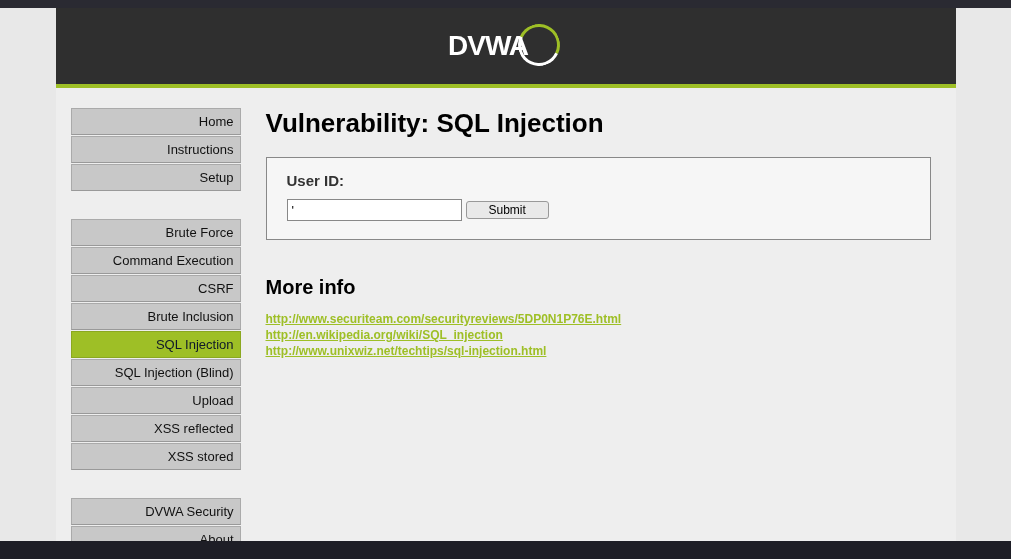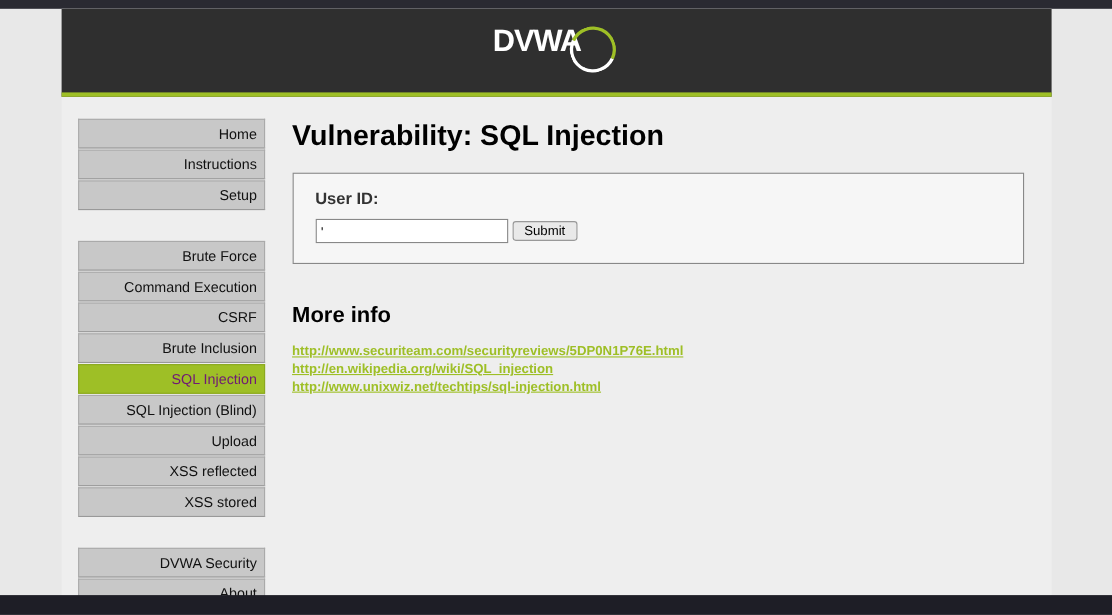--- a/index.html
+++ b/index.html
@@ -22,20 +22,21 @@
 .header {
   background: #2f2f2f;
   height: 80px;
   display: flex;
   align-items: center;
   justify-content: center;
   border-bottom: 4px solid #9ebf26;
 }
 .logo-wrap {
   display: flex;
+  align-items: center;
   gap: 16px;
 }
 .logo-text {
   color: #fff;
   font-weight: bold;
   font-size: 28px;
   letter-spacing: -1px;
   font-family: Arial, sans-serif;
 }
 .logo-swirl {
@@ -85,21 +86,21 @@
   padding: 5px 6px;
   font-weight: normal;
   font-size: 13px;
   color: #111;
   margin-bottom: 1px;
   cursor: pointer;
   text-align: right;
 }
 .nav-item.active {
   background: #9ebf26;
-  color: #701a75;
+  color: #0f172a;
   border-color: #8ba820;
 }
 .main {
   flex: 1;
   padding-right: 25px;
 }
 h1.page-title {
   font-size: 26px;
   font-weight: bold;
   color: #000;
@@ -125,21 +126,21 @@
 .text-input {
   width: 175px;
   height: 22px;
   padding: 1px 4px;
   font-size: 13px;
   border: 1px solid #888;
   background: #fff;
   font-family: Arial, sans-serif;
 }
 .submit-btn {
-  padding: 1px 10px;
+  padding: 1px 22px;
   font-size: 12px;
   background: #e9e9e9;
   border: 1px solid #999;
   border-radius: 3px;
   cursor: pointer;
 }
 h2.section-heading {
   font-size: 20px;
   font-weight: bold;
   margin-bottom: 12px;

